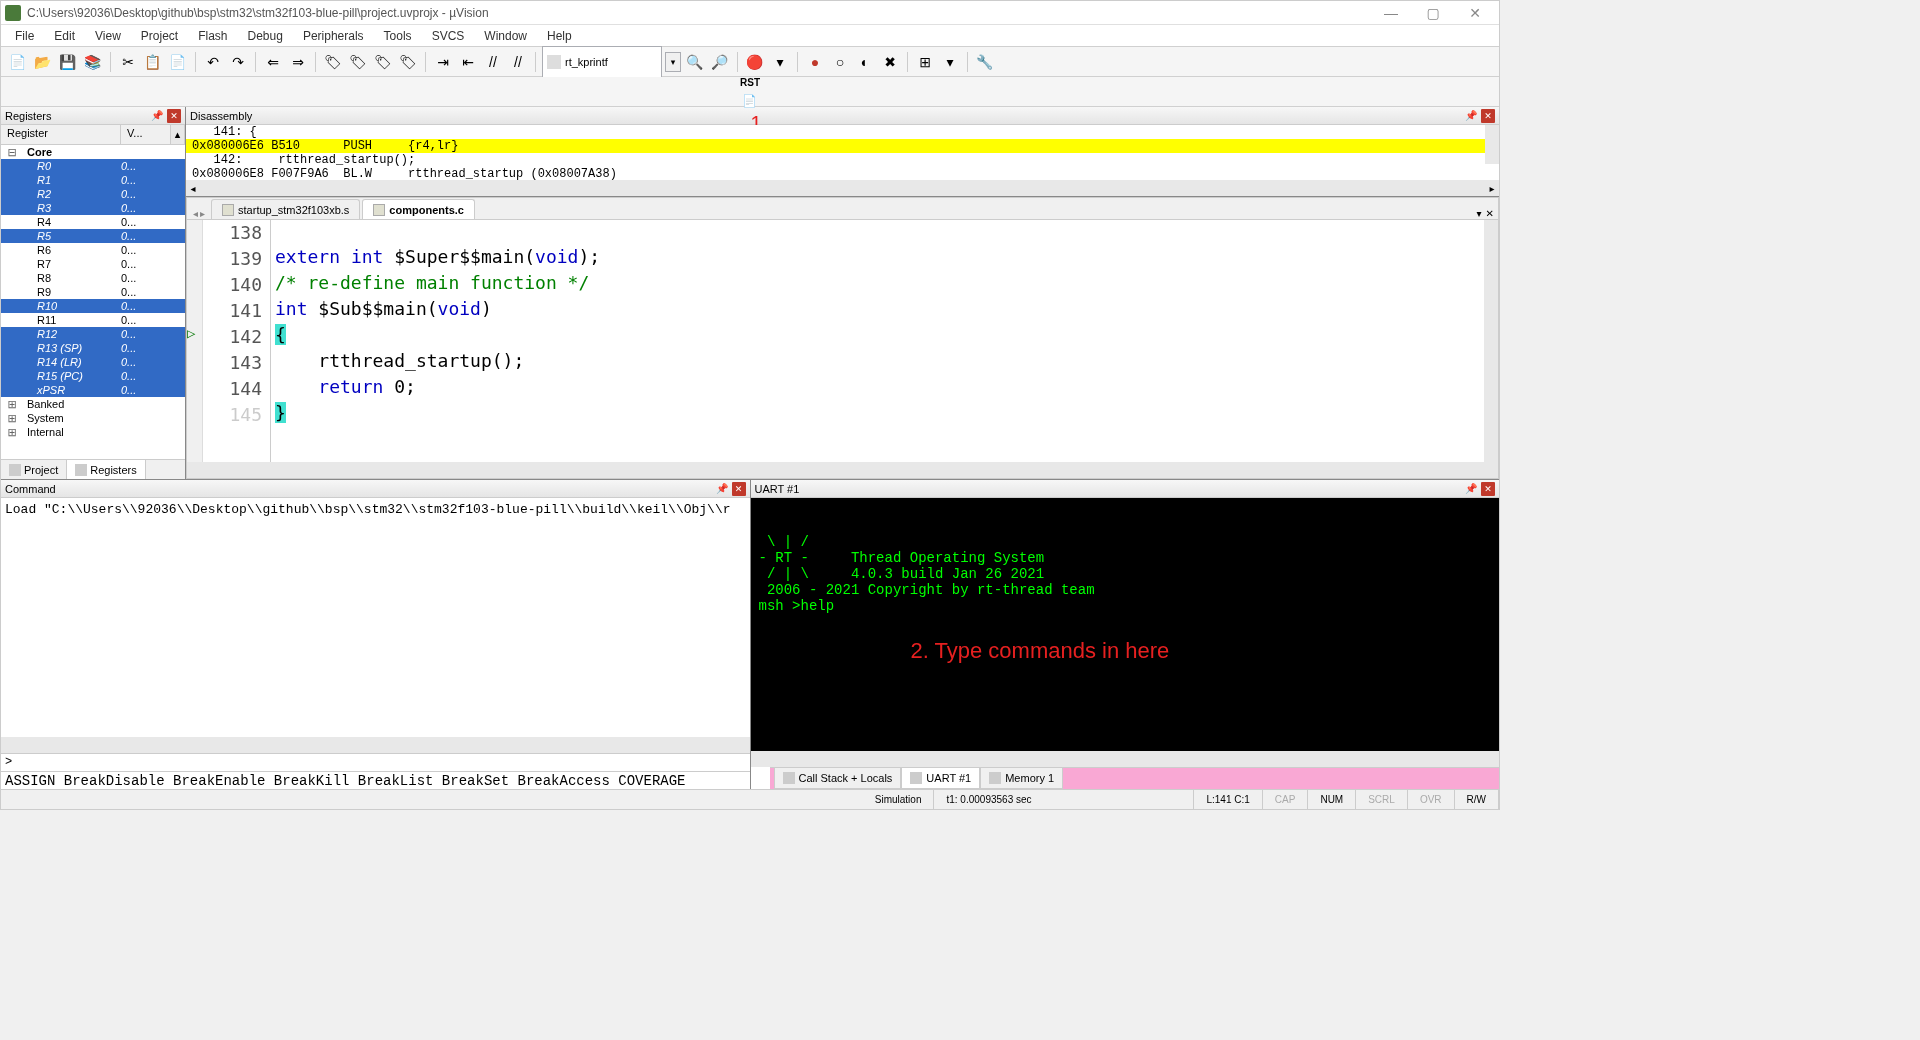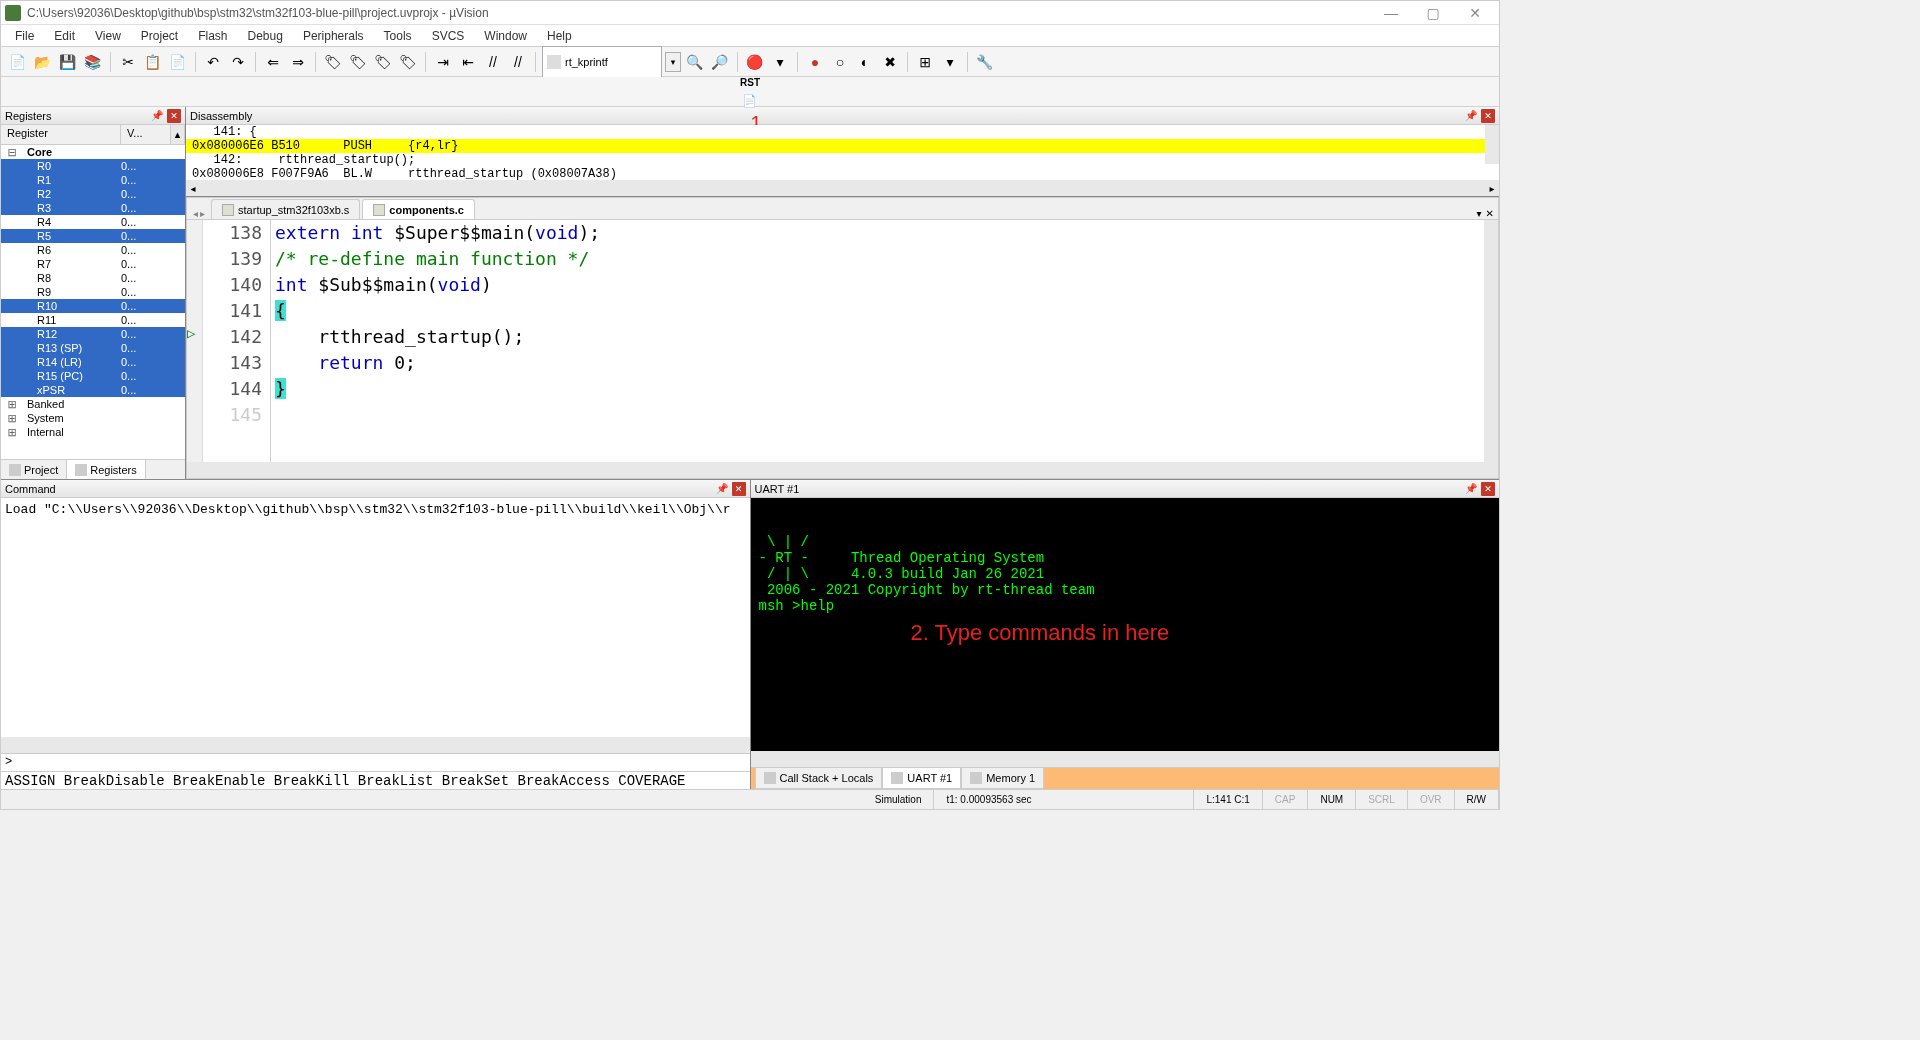--- a/index.html
+++ b/index.html
@@ -31,21 +31,21 @@
 .panel-header .icns { display: flex; gap: 2px; font-size: 10px; }
 .panel-header .icns span { width: 14px; height: 14px; display:flex; align-items:center; justify-content:center; cursor:pointer; }
 .panel-header .icns .close { background:#c0392b; color:#fff; border-radius:1px; font-size:9px; }
 .reg-head { display: flex; height: 20px; border-bottom: 1px solid #ccc; font-size: 11px; }
 .reg-head div { border-right: 1px solid #ccc; padding: 2px 6px; background: #f0f0f0; }
 .reg-head .c1 { width: 120px; }
 .reg-head .c2 { flex:1; }
 .reg-head .c3 { width: 14px; background:#e8e8e8; display:flex; align-items:center; justify-content:center; }
 .reg-body { flex: 1; overflow: auto; font-family: "Segoe UI", sans-serif; font-size: 11px; }
 .reg-row { display: flex; height: 14px; align-items: center; }
-.reg-row.sel { background: #316ac5; color: #fff; }
+.reg-row.sel { background: #316ac5; color: #fff; font-style: italic; }
 .reg-row .tree { width: 22px; text-align: center; color: #666; }
 .reg-row .nm { width: 98px; padding-left: 14px; }
 .reg-row .vl { flex: 1; }
 .reg-row.group .nm { padding-left: 4px; font-weight: bold; }
 .project-tabs { display: flex; height: 20px; border-top: 1px solid #ccc; background: #f0f0f0; }
 .project-tabs .tab { display: flex; align-items: center; padding: 0 8px; border-right: 1px solid #ccc; font-size: 11px; gap: 3px; cursor:pointer; }
 .project-tabs .tab.active { background: #fff; }
 .project-tabs .tab .ic { width: 12px; height: 12px; background: #ccc; }
 
 .right-panel { flex: 1; display: flex; flex-direction: column; overflow: hidden; }
@@ -64,37 +64,37 @@
 .editor-tabs .tab { display: flex; align-items: center; height: 20px; padding: 0 10px; border: 1px solid #ccc; border-bottom: none; background: #f0f0f0; margin-right: 2px; gap: 4px; font-size: 11px; cursor:pointer; border-radius: 3px 3px 0 0; }
 .editor-tabs .tab.active { background: #fff; font-weight: bold; }
 .editor-tabs .tab .ic { width: 12px; height: 12px; background: #e0e0d0; border: 1px solid #aaa; }
 .editor-tabs .spacer { flex: 1; }
 .editor-tabs .ctr { display:flex; gap:4px; font-size:10px; padding: 0 4px; }
 .editor-body { flex: 1; display: flex; overflow: hidden; background: #fff; font-family: "Courier New", monospace; font-size: 18px; position: relative; }
 .gutter { width: 16px; background: #f0f0f0; border-right: 1px solid #ddd; }
 .gutter .mark { color: #0a7a0a; font-size: 14px; }
 .gutter .mark.arrow { margin-top: 105px; }
 .lines { width: 68px; background: #fff; border-right: 1px solid #ccc; text-align: right; padding-right: 8px; color: #555; font-family: Consolas, monospace; }
-.code { flex: 1; white-space: pre; padding-left: 4px; font-family: Consolas, monospace; line-height: 26px; }
+.code { flex: 1; white-space: pre; padding-left: 4px; font-family: Consolas, monospace; line-height: 26px; margin-top: 24px; }
 .code .kw { color: #0000c0; }
 .code .cm { color: #008000; }
 .code .hlbrace { background: #40e0d0; }
 .editor-vscroll { position:absolute; right:0;top:0;bottom:0; width:14px; background:#e8e8e8;}
 .lines .ln { height: 26px; line-height: 26px; }
 .hscroll { height: 16px; background: #e8e8e8; }
 
 .bottom-area { display: flex; height: 310px; border-top: 1px solid #888; }
 .cmd-panel { flex: 1; display: flex; flex-direction: column; border-right: 1px solid #888; }
 .cmd-body { flex: 1; background: #fff; padding: 4px; font-family: "Courier New", monospace; font-size: 13px; overflow: hidden; position:relative; }
 .cmd-bottom { height: 18px; border-top: 1px solid #ccc; background: #fff; padding: 1px 4px; font-family: "Courier New", monospace; font-size: 12px; }
 .cmd-help { height: 18px; border-top: 1px solid #ccc; padding: 1px 4px; font-size: 14px; font-family: "Courier New", monospace; }
 .uart-panel { flex: 1; display: flex; flex-direction: column; }
 .uart-body { flex: 1; background: #000; color: #0f0; font-family: "Courier New", monospace; font-size: 14px; padding: 20px 8px 4px 8px; white-space: pre; position: relative; overflow: hidden; }
 .uart-body .anno { color: #e62020; font-size: 22px; font-family: "Segoe UI", sans-serif; position: absolute; }
-.uart-tabs { display: flex; height: 22px; background: #fdba74; border-top: 1px solid #ccc; padding-left: 4px; }
+.uart-tabs { display: flex; height: 22px; background: #f9a8d4; border-top: 1px solid #ccc; padding-left: 4px; margin-left: 19px; }
 .uart-tabs .tab { display:flex; align-items:center; padding: 0 8px; gap: 4px; border: 1px solid #ccc; border-top:none; font-size:11px; background:#f0f0f0; cursor:pointer;}
 .uart-tabs .tab.active { background:#fff; }
 .uart-tabs .tab .ic { width:12px; height:12px; background:#ccc;}
 .uart-scroll { height: 16px; background:#e8e8e8; }
 
 .statusbar { display: flex; height: 20px; background: #f0f0f0; border-top: 1px solid #ccc; align-items: flex-start; font-size: 10px; }
 .statusbar .cell { border-right: 1px solid #ccc; padding: 0 12px; height: 100%; display: flex; align-items: center; }
 .statusbar .spacer { flex: 1; }
 
 .annotation1 { position: absolute; color: #e62020; font-size: 20px; font-family: "Segoe UI", sans-serif; font-weight: 500; }
@@ -443,21 +443,21 @@
           <span>📌</span>
           <span class="close">✕</span>
         </div>
       </div>
       <div class="uart-body">
 <span> \ | /</span>
 <span>- RT -     Thread Operating System</span>
 <span> / | \     4.0.3 build Jan 26 2021</span>
 <span> 2006 - 2021 Copyright by rt-thread team</span>
 <span>msh &gt;help</span>
-        <div class="anno" style="left:160px; top:122px;">2. Type commands in here</div>
+        <div class="anno" style="left:160px; top:140px;">2. Type commands in here</div>
       </div>
       <div class="uart-scroll"></div>
       <div class="uart-tabs">
         <div class="tab">
             <span class="ic"></span>
             <span>Call Stack + Locals</span>
           </div>
         <div class="tab active">
             <span class="ic"></span>
             <span>UART #1</span>

